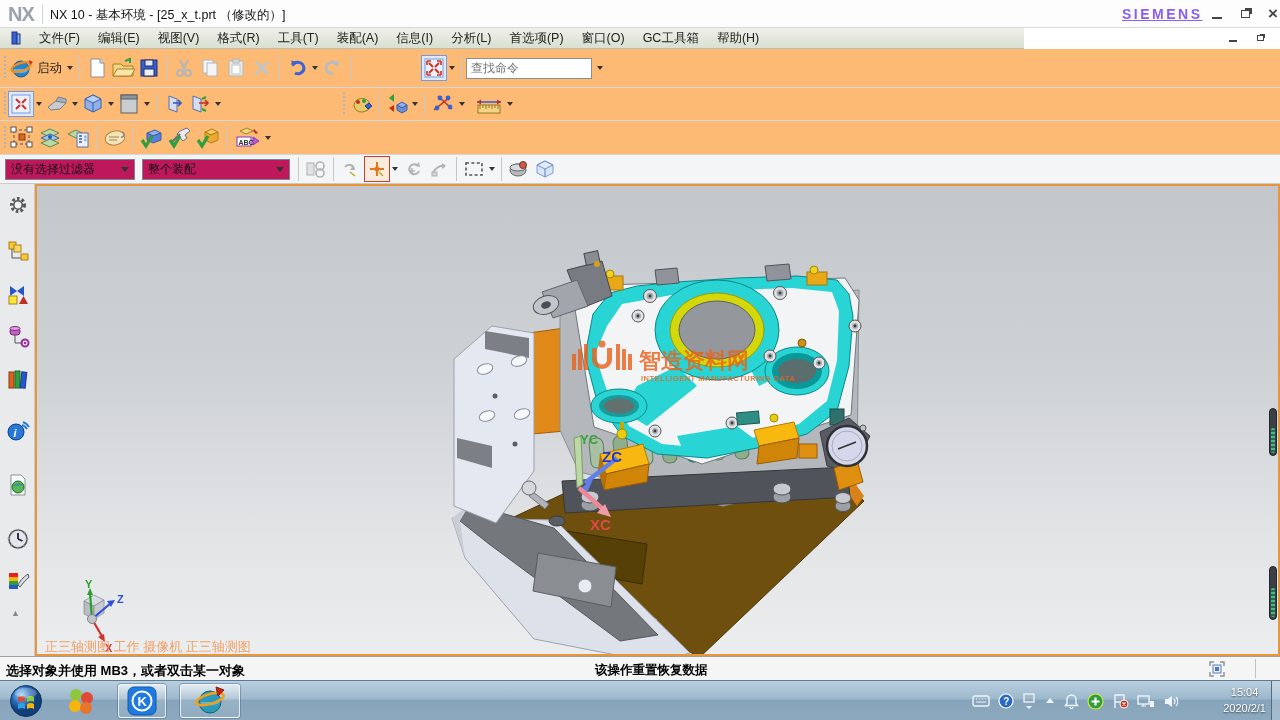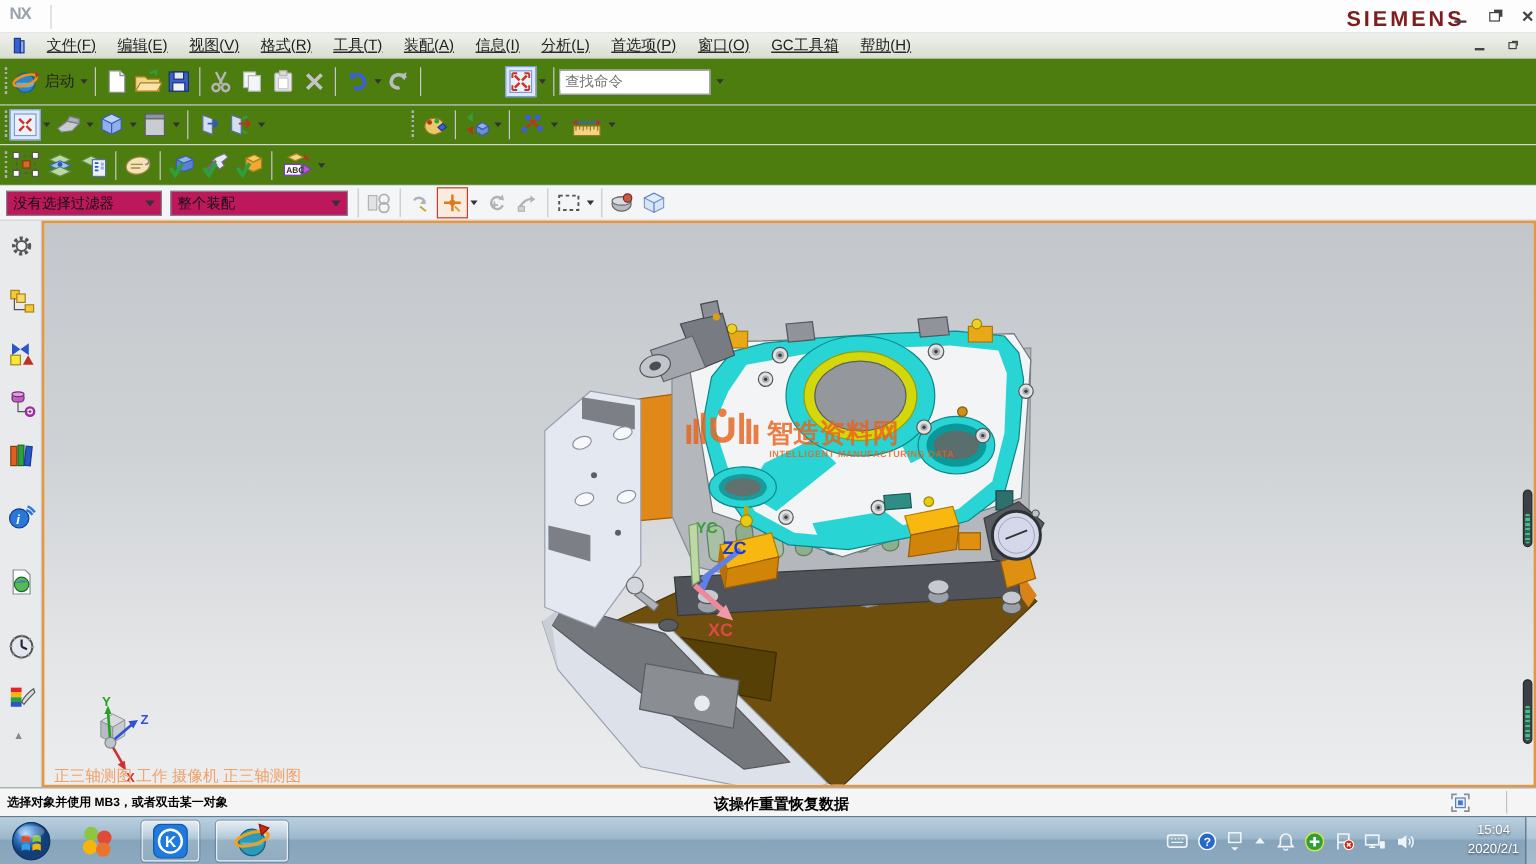--- a/index.html
+++ b/index.html
@@ -1,32 +1,32 @@
 <!DOCTYPE html>
 <html><head>
 <meta charset="utf-8">
 <style>
   * { margin:0; padding:0; box-sizing:border-box; }
   html,body { width:1280px; height:720px; overflow:hidden;
     font-family:"Liberation Sans","DejaVu Sans",sans-serif; font-size:12px; }
   .abs { position:absolute; }
   
   #titlebar { left:0; top:0; width:1280px; height:28px; background:#fdfdfd; border-bottom:1px solid #d8d8d8; }
-  #nxlogo { left:8px; top:3px; font-size:14px; font-weight:800; color:#9aa2ab; letter-spacing:-1px; }
+  #nxlogo { left:8px; top:3px; font-size:20px; font-weight:800; color:#9aa2ab; letter-spacing:-1px; }
   #titlebar-sep { left:42px; top:4px; width:1px; height:20px; background:#cfd4d8; }
   #title-text { left:50px; top:7px; color:#111; font-size:12.5px; }
-  #brand { left:1122px; top:6px; color:#7f1d1d; font-weight:bold; font-size:18px; letter-spacing:2.5px; }
+  #brand { left:1122px; top:6px; color:#8b5cf6; font-weight:bold; font-size:14px; letter-spacing:2.5px;text-decoration:underline; }
   .wbtn { width:22px; height:18px; display:flex; align-items:center; justify-content:center; color:#444; }
   
-  #menubar { left:0; top:28px; width:1280px; height:21px;
+  #menubar { left:0; top:28px; width:1024px; height:21px;
     background:linear-gradient(#eef1ea,#d9dfd2); border-bottom:1px solid #b9bfb2;
-    display:flex; align-items:center;text-decoration:underline; }
+    display:flex; align-items:center; }
   .menu-item { padding:2px 9px; color:#222; font-size:12.5px; cursor:default; }
   
-  .toolbar { left:0; width:1280px; background:#4d7c0f; border-bottom:1px solid #d4d6d8; }
+  .toolbar { left:0; width:1280px; background:#fdba74; border-bottom:1px solid #d4d6d8; }
   #tb1 { top:49px;  height:39px; }
   #tb2 { top:88px;  height:33px; }
   #tb3 { top:121px; height:34px; }
   #filterbar { top:155px; height:29px; background:#f4f5f6; border-bottom:1px solid #c8cacc; }
   .grip { width:6px; height:24px; background:repeating-linear-gradient(#b0b2b4 0 2px,transparent 2px 4px); background-size:2px 100%; background-repeat:no-repeat; background-position:2px 0; }
   .tbtn { height:26px; min-width:26px; display:flex; align-items:center; justify-content:center; border:1px solid transparent; }
   .tbtn.hl { border:1px solid #7a9ade; background:#dde9fb; }
   .caret { width:0; height:0; border-left:3.5px solid transparent; border-right:3.5px solid transparent; border-top:4px solid #333; margin:0 2px; }
   .vsep { width:1px; height:24px; background:#c6c8ca; margin:0 4px; }
   .tb-row { display:flex; align-items:center; height:100%; padding-left:2px; }
@@ -40,37 +40,38 @@
   #resourcebar { left:0; top:0; width:35px; height:472px; background:#e8eaec; border-right:1px solid #c8cacc; }
   .res-icon { left:5px; width:26px; height:26px; display:flex; align-items:center; justify-content:center; }
   #graphics { left:35px; top:0; width:1245px; height:472px; border:2px solid #e8953c;
     background:linear-gradient(180deg,#c3c7cb 0%,#cfd2d5 40%,#e2e4e6 75%,#ecedee 100%); overflow:hidden; }
   #view-status { left:8px; top:452px; color:#f0a168; font-size:13px; white-space:pre; }
   .scroll-thumb { right:1px; width:8px; background:#3c4046; border-radius:4px; border:1px solid #24282c; }
   .scroll-thumb .stripes { position:absolute; left:1px; right:1px; bottom:2px; height:55%;
      background:repeating-linear-gradient(#49c98f 0 2px,#2a6e52 2px 4px); border-radius:2px; opacity:.9; }
   
   #statusbar { left:0; top:656px; width:1280px; height:24px; background:#f5f5f5; border-top:1px solid #9aa0a4; }
-  #status-left { left:6px; top:5px; color:#000; font-size:10px; font-weight:bold; }
+  #status-left { left:6px; top:5px; color:#000; font-size:13px; font-weight:bold; }
   #status-center { left:595px; top:5px; color:#000; font-size:12.5px; font-weight:bold; }
   
   #taskbar { left:0; top:680px; width:1280px; height:40px;
     background:linear-gradient(#b9cfdf 0%,#9db8cc 45%,#86a4bb 50%,#8da9bf 100%); border-top:1px solid #5d7c95; }
   .task-btn { top:3px; height:34px; border-radius:3px; display:flex; align-items:center; justify-content:center; }
   .task-btn.active { background:linear-gradient(rgba(255,255,255,.6),rgba(255,255,255,.15) 50%,rgba(255,255,255,.05)); border:1px solid rgba(255,255,255,.75); box-shadow:0 0 0 1px rgba(70,100,130,.45); }
   #tray { top:0; height:40px; display:flex; align-items:center; gap:8px; }
   #clock { top:3px; right:14px; color:#fff; font-size:11px; text-align:center; line-height:16px; text-shadow:0 1px 2px rgba(0,0,0,.65); }
   #show-desktop { right:0; top:0; width:9px; height:40px; background:rgba(255,255,255,.22); border-left:1px solid #4f6e87; }
 </style>
 </head>
 <body>
 
 <div id="titlebar" class="abs">
   <div id="nxlogo" class="abs">NX</div>
   <div id="titlebar-sep" class="abs"></div>
+  <div id="title-text" class="abs">NX 10 - 基本环境 - [25_x_t.prt （修改的）]</div>
   <div id="brand" class="abs">SIEMENS</div>
   <div class="abs" style="left:1206px;top:5px;display:flex;gap:6px;">
     <div class="wbtn">
         <div style="width:10px;border-bottom:2px solid #444;margin-top:8px;"></div>
       </div>
     <div class="wbtn">
         <div style="width:9px;height:8px;border:1.5px solid #444;box-shadow:3px -3px 0 -1px #444;"></div>
       </div>
     <div class="wbtn" style="font-size:17px;font-weight:bold;">×</div>
   </div>

